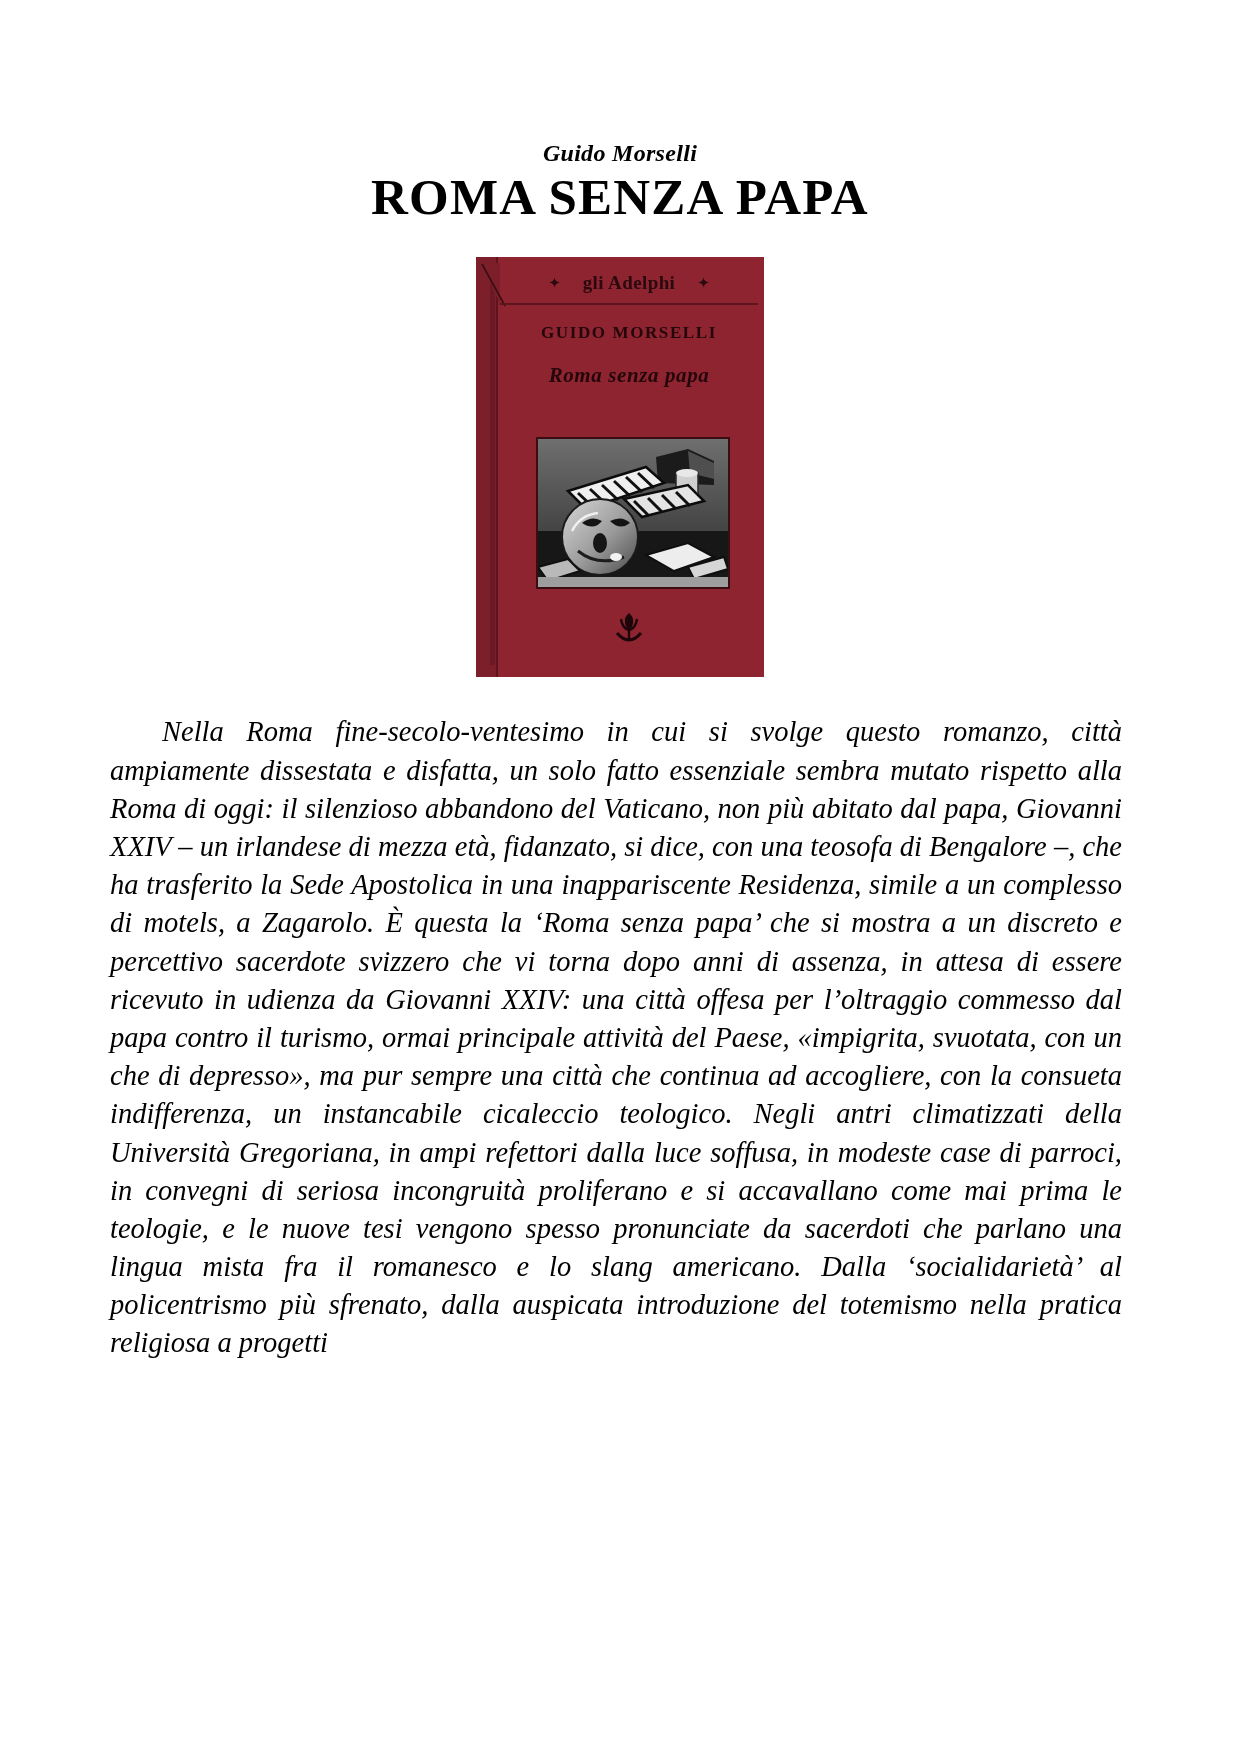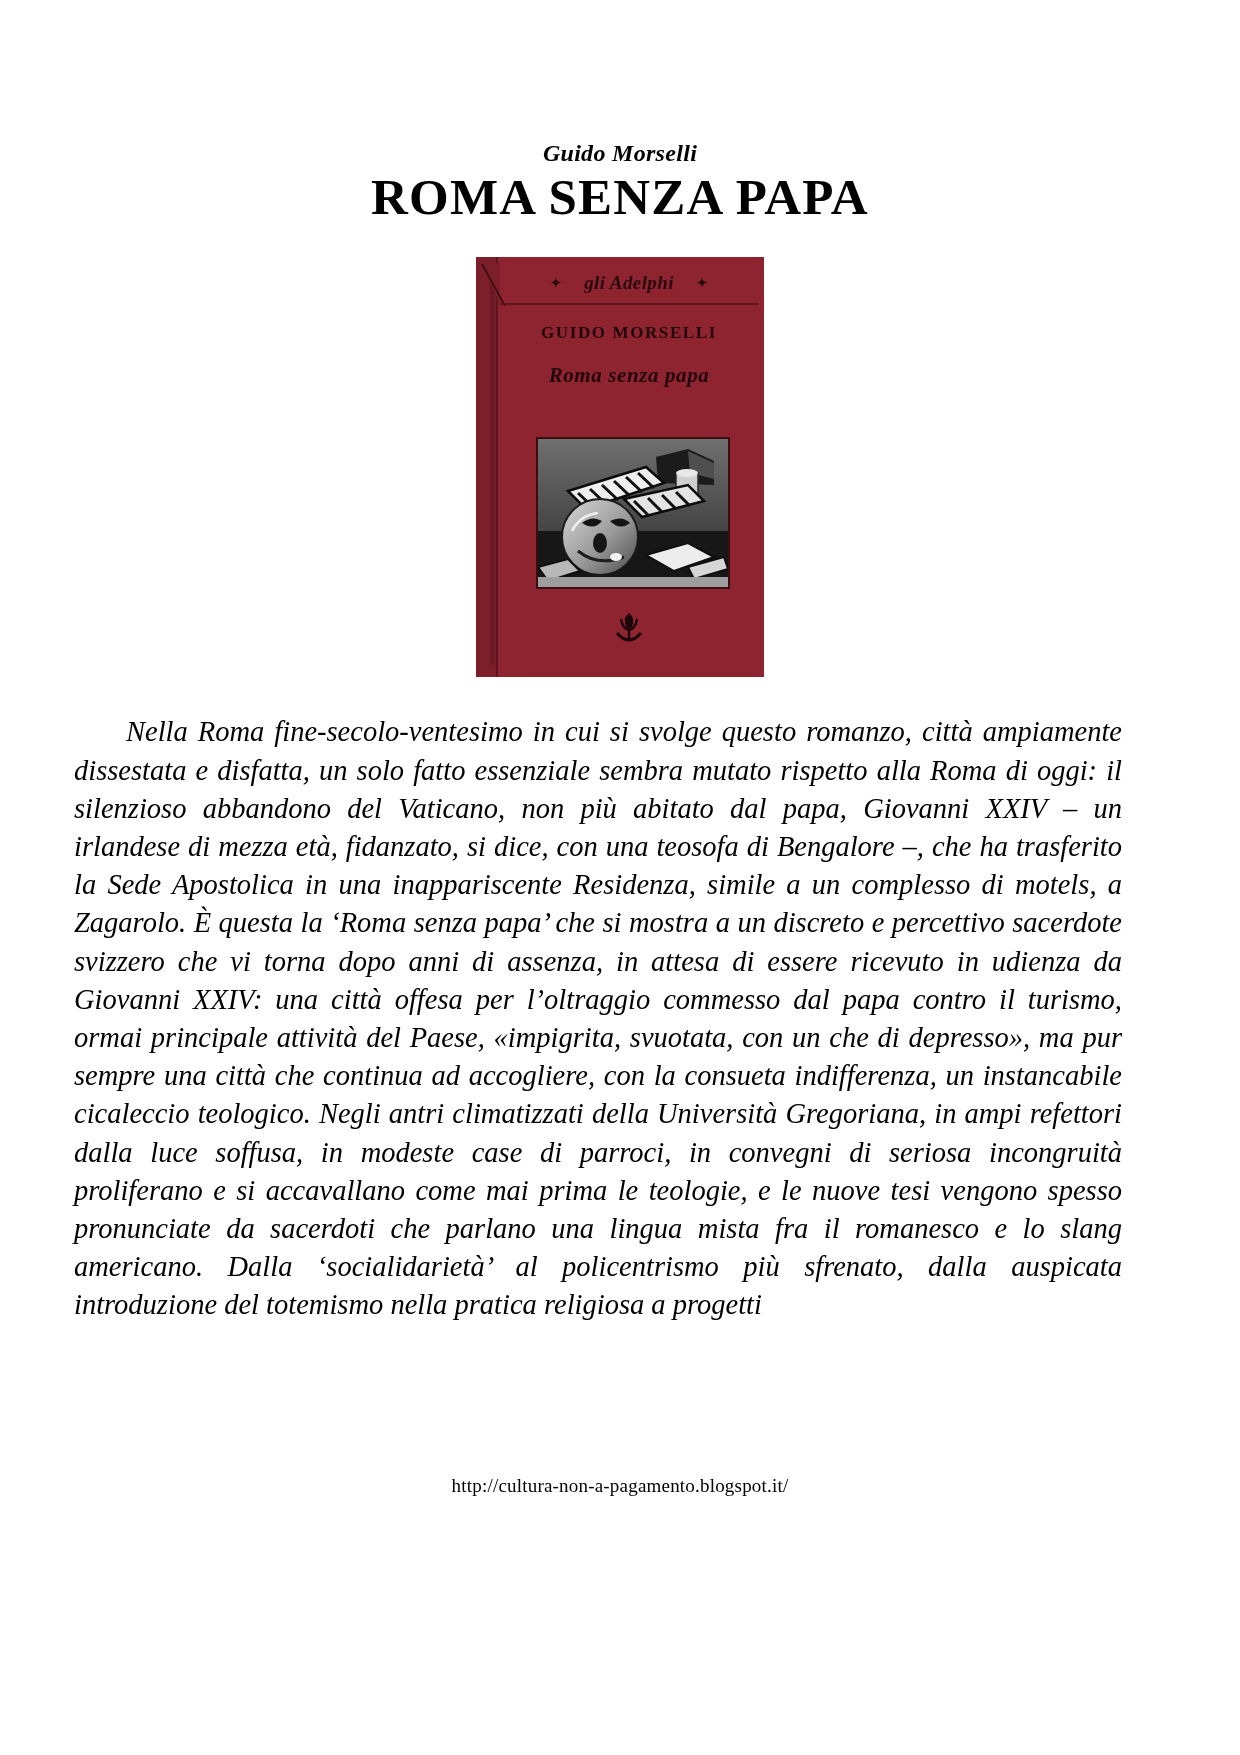--- a/index.html
+++ b/index.html
@@ -106,21 +106,20 @@
     width: 258px;
     height: 42px;
     border-bottom: 2px solid #5d141c;
     box-sizing: border-box;
     display: flex;
     align-items: center;
     justify-content: center;
     gap: 22px;
   }
   .band-text {
-    font-style: italic;
     font-weight: bold;
     font-size: 19px;
     color: #2a0a0e;
     letter-spacing: 0.4px;
   }
   .band-star {
     font-size: 15px;
     color: #2a0a0e;
     line-height: 1;
   }
@@ -174,21 +173,21 @@
     width: 258px;
     text-align: center;
     color: #1c0609;
     font-size: 26px;
     line-height: 1;
   }
   .publisher-mark svg { display:inline-block; }
 
   
   .body-text {
-    margin: 36px 118px 0 74px;
+    margin: 36px 118px 0 110px;
     font-style: italic;
     font-size: 28.5px;
     line-height: 1.34;
     text-align: justify;
     text-indent: 52px;
     hyphens: none;
   }
 
   
   .footer {
@@ -304,15 +303,14 @@
           <path d="M25 10 q-1 8 -7 11" fill="none" stroke="#1c0609" stroke-width="2.4"></path>
           <path d="M5 24 q12 14 24 0" fill="none" stroke="#1c0609" stroke-width="3"></path>
         </svg>
       </div>
 
     </div>
   </div>
 
   <p class="body-text">Nella Roma fine-secolo-ventesimo in cui si svolge questo romanzo, città ampiamente dissestata e disfatta, un solo fatto essenziale sembra mutato rispetto alla Roma di oggi: il silenzioso abbandono del Vaticano, non più abitato dal papa, Giovanni XXIV – un irlandese di mezza età, fidanzato, si dice, con una teosofa di Bengalore –, che ha trasferito la Sede Apostolica in una inappariscente Residenza, simile a un complesso di motels, a Zagarolo. È questa la ‘Roma senza papa’ che si mostra a un discreto e percettivo sacerdote svizzero che vi torna dopo anni di assenza, in attesa di essere ricevuto in udienza da Giovanni XXIV: una città offesa per l’oltraggio commesso dal papa contro il turismo, ormai principale attività del Paese, «impigrita, svuotata, con un che di depresso», ma pur sempre una città che continua ad accogliere, con la consueta indifferenza, un instancabile cicaleccio teologico. Negli antri climatizzati della Università Gregoriana, in ampi refettori dalla luce soffusa, in modeste case di parroci, in convegni di seriosa incongruità proliferano e si accavallano come mai prima le teologie, e le nuove tesi vengono spesso pronunciate da sacerdoti che parlano una lingua mista fra il romanesco e lo slang americano. Dalla ‘socialidarietà’ al policentrismo più sfrenato, dalla auspicata introduzione del totemismo nella pratica religiosa a progetti</p>
 
-  <div class="footer">http://cultura-non-a-pagamento.blogspot.it/</div>
 
 </div>
 
 </body></html>

